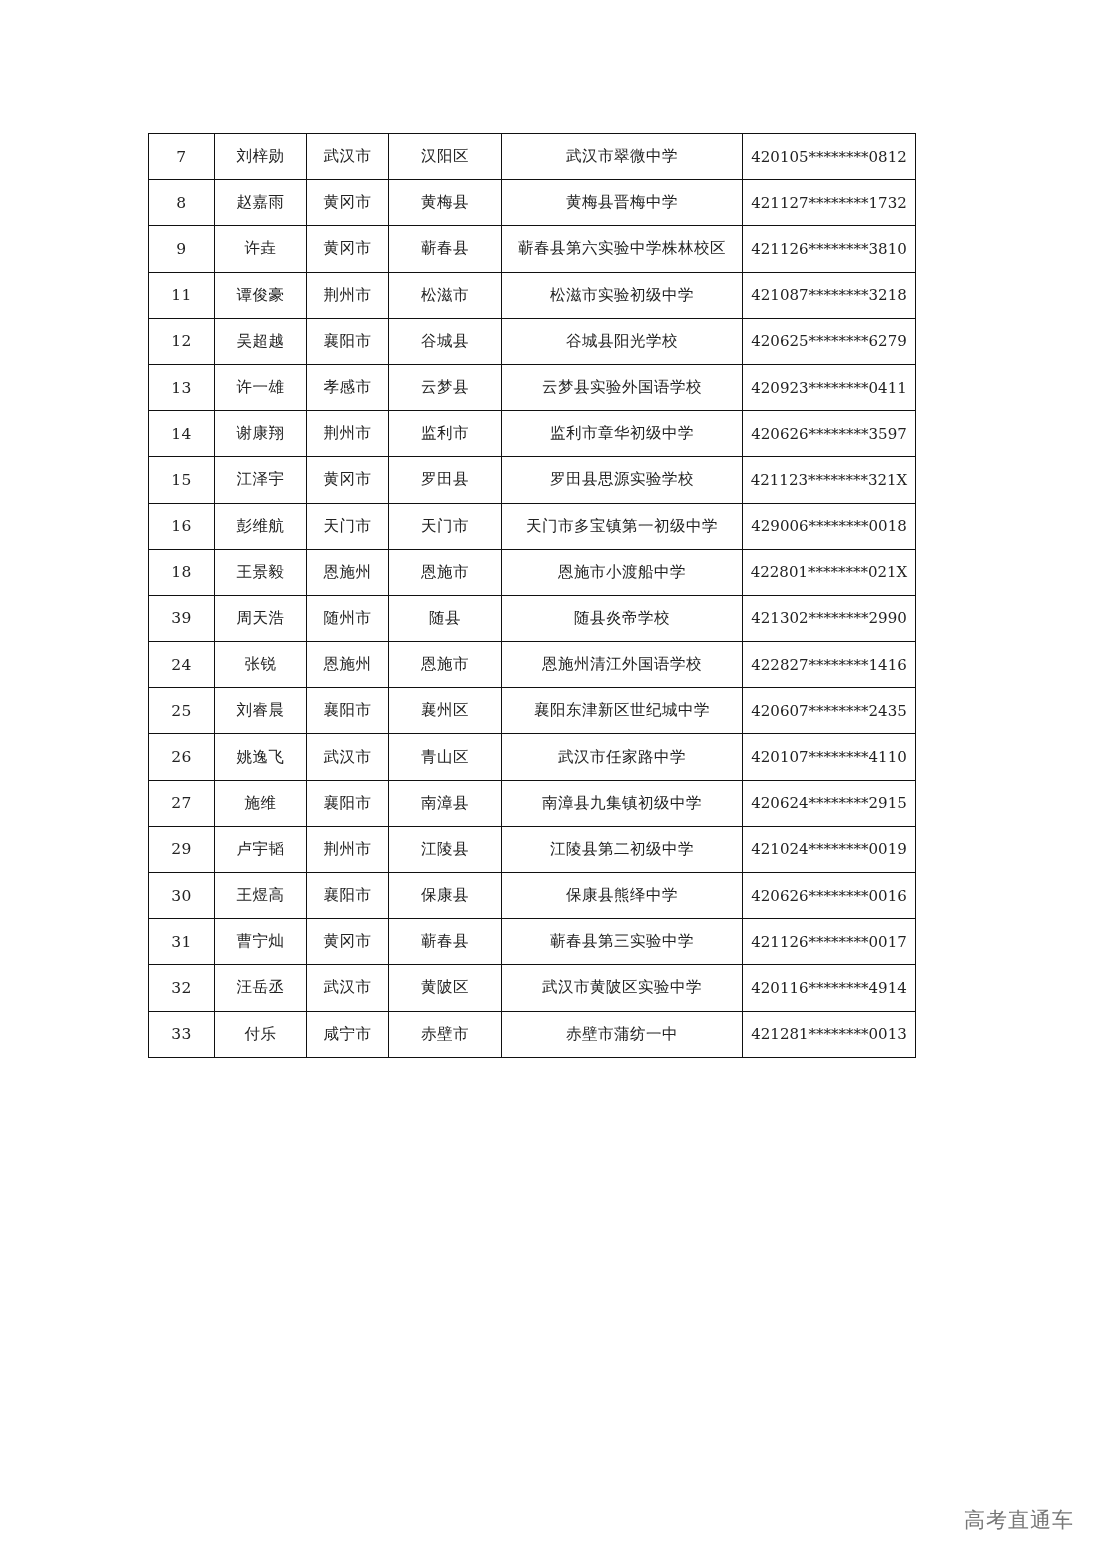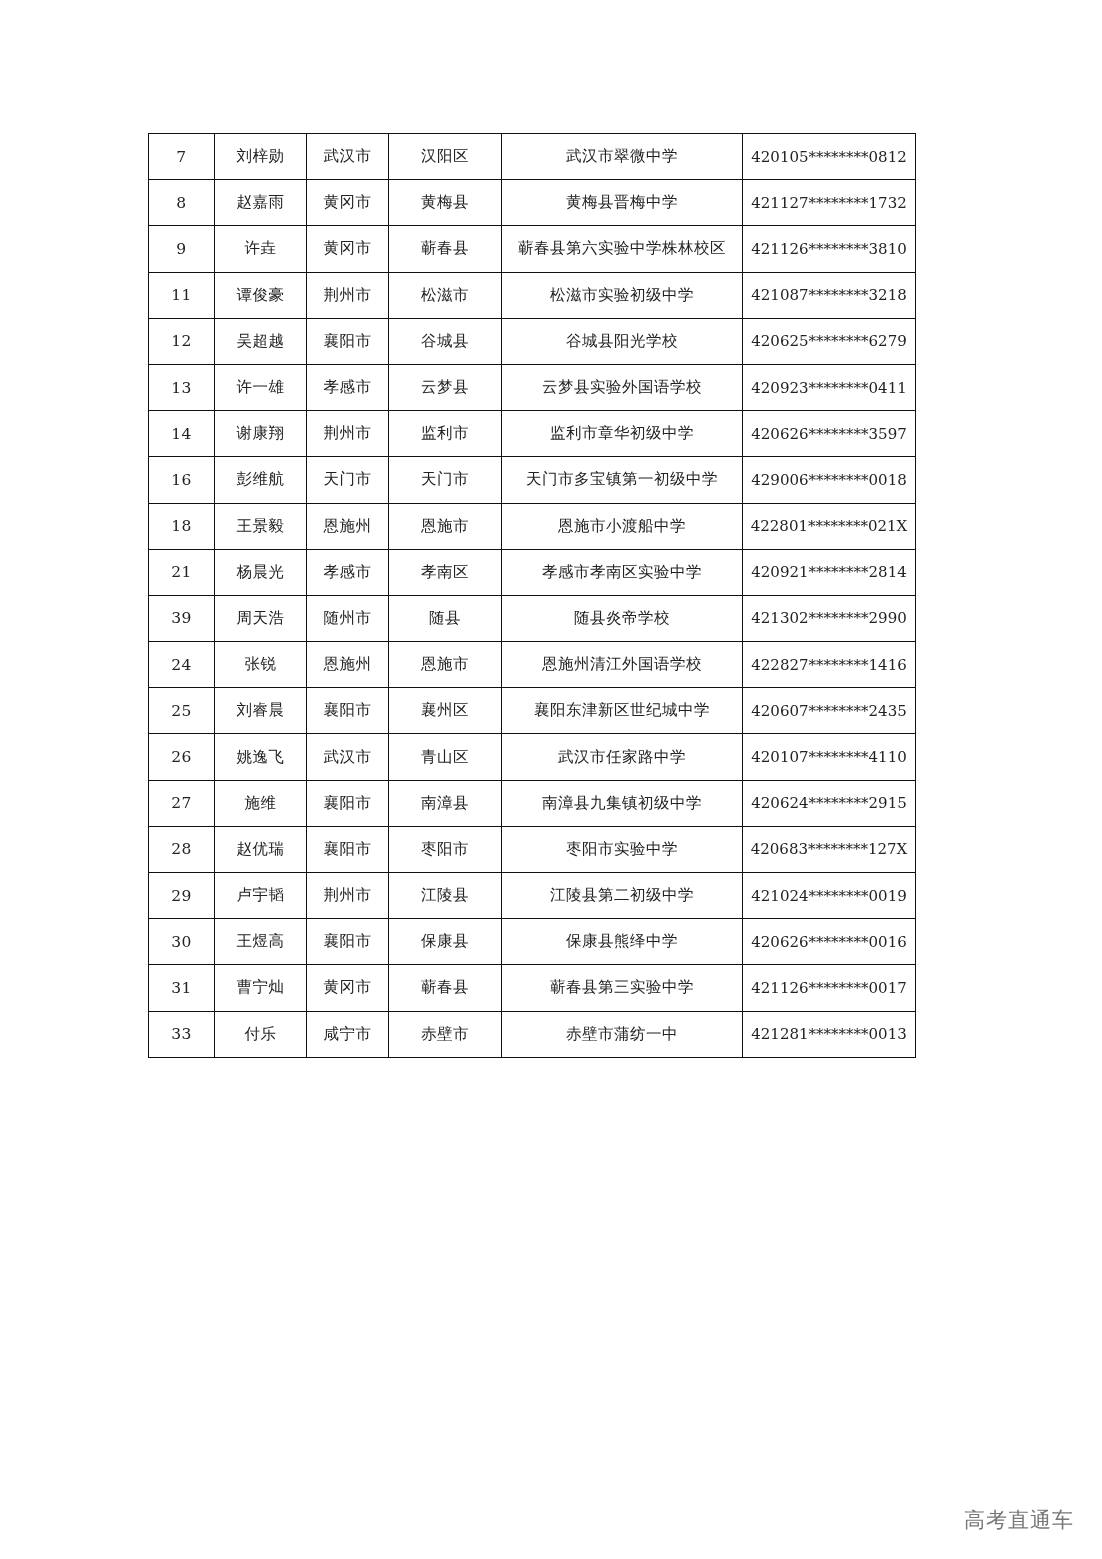--- a/index.html
+++ b/index.html
@@ -111,44 +111,44 @@
       </tr>
       <tr>
         <td>14</td>
         <td>谢康翔</td>
         <td>荆州市</td>
         <td>监利市</td>
         <td>监利市章华初级中学</td>
         <td class="idno">420626********3597</td>
       </tr>
       <tr>
+        <td>15</td>
+        <td>江泽宇</td>
+        <td>黄冈市</td>
+        <td>罗田县</td>
+        <td>罗田县思源实验学校</td>
+        <td class="idno">421123********321X</td>
+      </tr>
+      <tr>
         <td>16</td>
         <td>彭维航</td>
         <td>天门市</td>
         <td>天门市</td>
         <td>天门市多宝镇第一初级中学</td>
         <td class="idno">429006********0018</td>
       </tr>
       <tr>
         <td>18</td>
         <td>王景毅</td>
         <td>恩施州</td>
         <td>恩施市</td>
         <td>恩施市小渡船中学</td>
         <td class="idno">422801********021X</td>
       </tr>
       <tr>
-        <td>21</td>
-        <td>杨晨光</td>
-        <td>孝感市</td>
-        <td>孝南区</td>
-        <td>孝感市孝南区实验中学</td>
-        <td class="idno">420921********2814</td>
-      </tr>
-      <tr>
         <td>39</td>
         <td>周天浩</td>
         <td>随州市</td>
         <td>随县</td>
         <td>随县炎帝学校</td>
         <td class="idno">421302********2990</td>
       </tr>
       <tr>
         <td>24</td>
         <td>张锐</td>
@@ -175,28 +175,20 @@
       </tr>
       <tr>
         <td>27</td>
         <td>施维</td>
         <td>襄阳市</td>
         <td>南漳县</td>
         <td>南漳县九集镇初级中学</td>
         <td class="idno">420624********2915</td>
       </tr>
       <tr>
-        <td>28</td>
-        <td>赵优瑞</td>
-        <td>襄阳市</td>
-        <td>枣阳市</td>
-        <td>枣阳市实验中学</td>
-        <td class="idno">420683********127X</td>
-      </tr>
-      <tr>
         <td>29</td>
         <td>卢宇韬</td>
         <td>荆州市</td>
         <td>江陵县</td>
         <td>江陵县第二初级中学</td>
         <td class="idno">421024********0019</td>
       </tr>
       <tr>
         <td>30</td>
         <td>王煜高</td>
@@ -207,20 +199,28 @@
       </tr>
       <tr>
         <td>31</td>
         <td>曹宁灿</td>
         <td>黄冈市</td>
         <td>蕲春县</td>
         <td>蕲春县第三实验中学</td>
         <td class="idno">421126********0017</td>
       </tr>
       <tr>
+        <td>32</td>
+        <td>汪岳丞</td>
+        <td>武汉市</td>
+        <td>黄陂区</td>
+        <td>武汉市黄陂区实验中学</td>
+        <td class="idno">420116********4914</td>
+      </tr>
+      <tr>
         <td>33</td>
         <td>付乐</td>
         <td>咸宁市</td>
         <td>赤壁市</td>
         <td>赤壁市蒲纺一中</td>
         <td class="idno">421281********0013</td>
       </tr>
     </tbody>
 </table>
 

